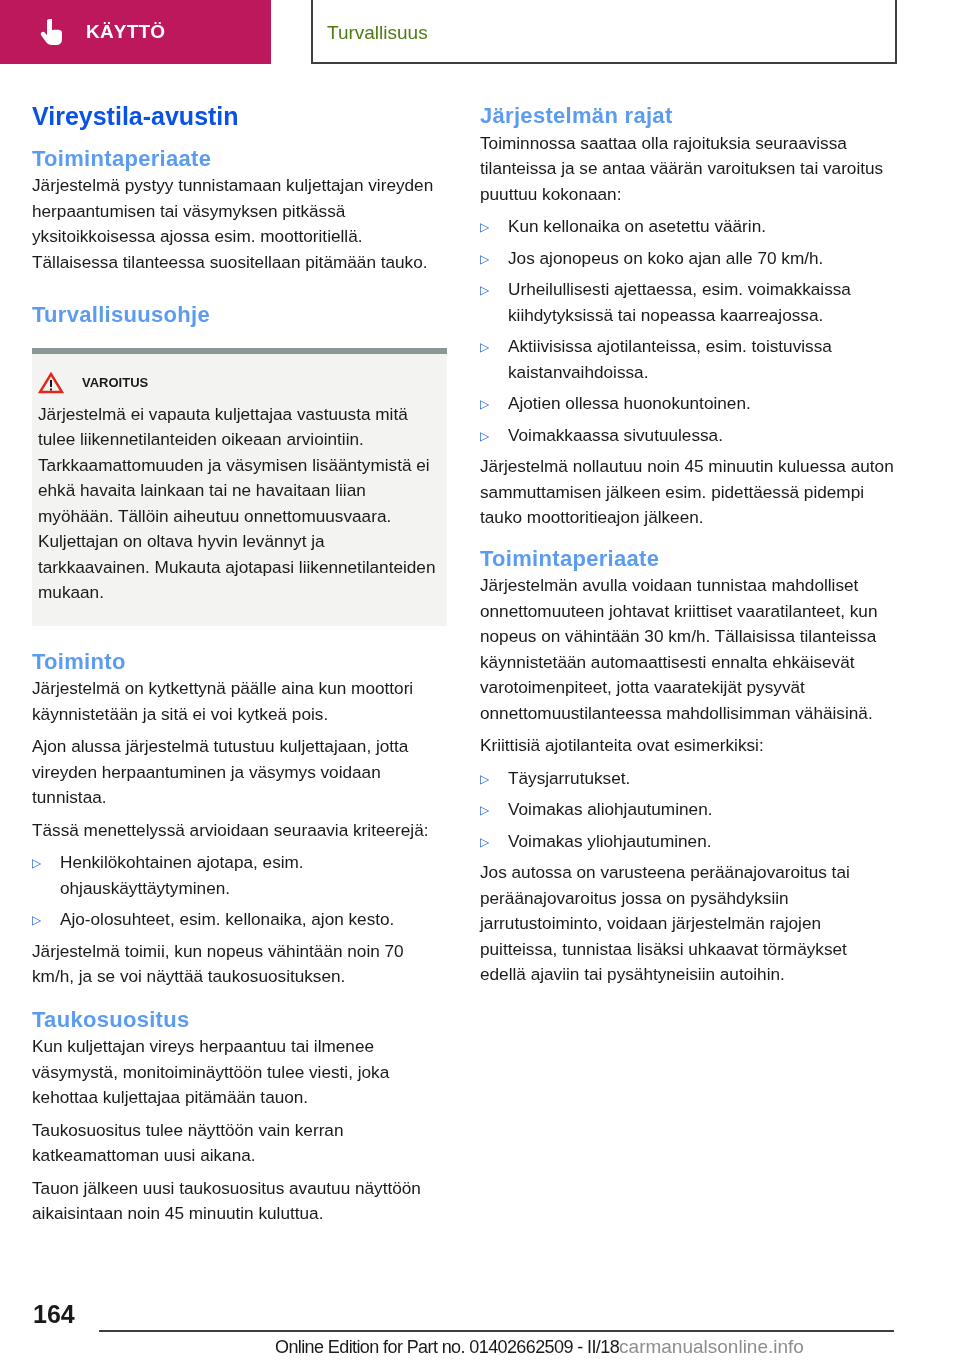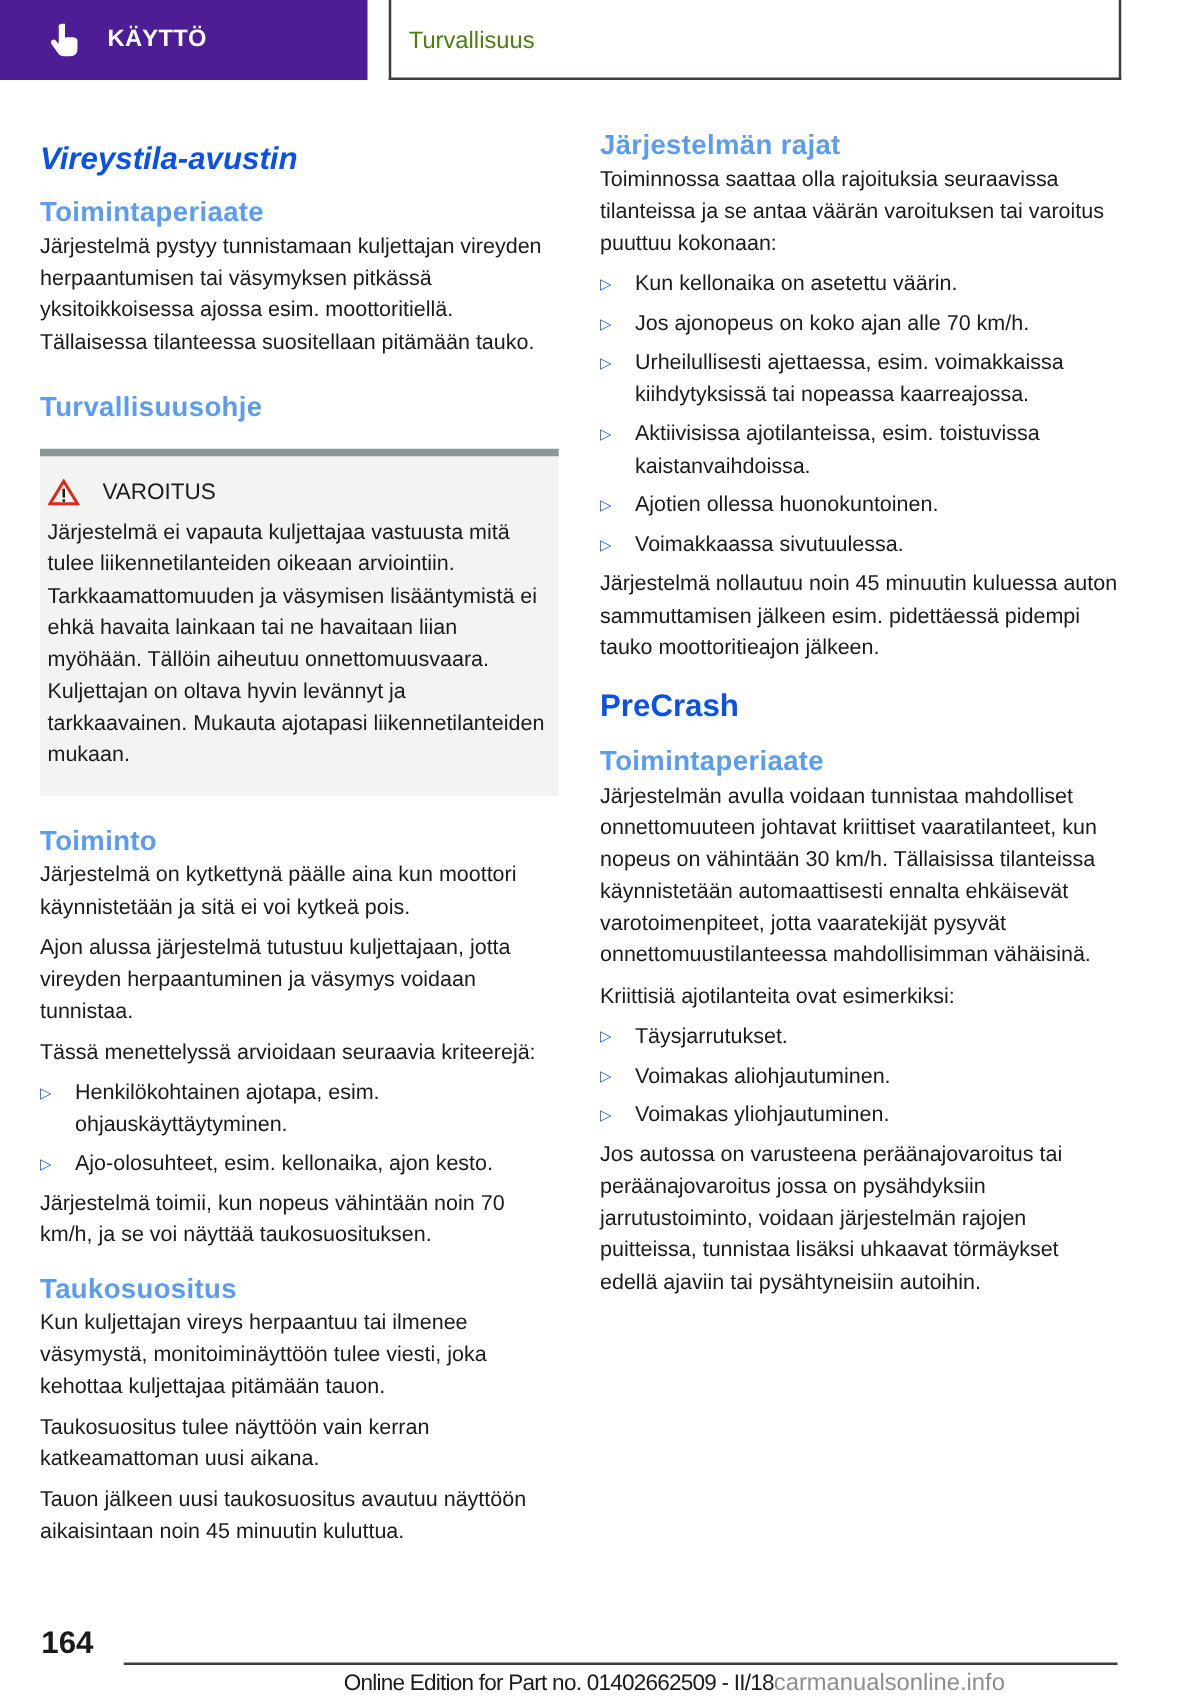--- a/index.html
+++ b/index.html
@@ -1,58 +1,58 @@
 <!DOCTYPE html>
 <html><head>
 <meta charset="utf-8">
 <style>
   html, body { margin:0; padding:0; }
   body { width:960px; height:1362px; background:#ffffff; position:relative; overflow:hidden;
          font-family:"Liberation Sans", sans-serif; color:#1a1a1a; }
-  .hdr-tab { position:absolute; left:0; top:0; width:294px; height:64px; background:#4c1d95; color:#fff;
+  .hdr-tab { position:absolute; left:0; top:0; width:271px; height:64px; background:#be185d; color:#fff;
              display:flex; align-items:center; }
   .hdr-tab .hand { margin-left:40px; width:24px; height:28px; }
   .hdr-tab .lbl { margin-left:22px; font-weight:bold; font-size:19px; letter-spacing:0.2px; }
   .hdr-title { position:absolute; left:311px; top:-2px; width:582px; height:64px; border:2px solid #3b3f40;
                border-top:none; display:flex; align-items:center; }
   .hdr-title span { margin-left:14px; margin-top:6px; font-size:19px; color:#4d7c0f; }
   .col { position:absolute; top:96px; width:415px; }
   .col.left { left:32px; }
   .col.right { left:480px; }
   h1 { margin:0; color:#0a52e6; font-size:25px; font-weight:bold; line-height:1.3; }
   h2 { margin:0; color:#5b9cf0; font-size:22px; font-weight:bold; line-height:1.3; letter-spacing:0.3px; }
   p { margin:0 0 7px 0; font-size:17.2px; line-height:25.5px; }
   ul { list-style:none; margin:0 0 6px 0; padding:0; }
   li { position:relative; padding-left:28px; font-size:17.2px; line-height:25.5px; margin-bottom:6px; }
   li .bullet { position:absolute; left:0; top:1px; color:#1f5fe0; font-size:12px; }
   .warn { background:#f3f3f2; border-top:6px solid #8b9696; padding:18px 8px 20px 0; margin:18px 0 22px 0; }
   .warn-head { display:flex; align-items:center; margin-bottom:8px; }
   .warn-head svg { margin-right:18px; }
-  .warn-head span { font-weight:normal; font-size:18px; }
+  .warn-head span { font-weight:bold; font-size:13px; }
   .warn p { margin:0; }
   .footer-num { position:absolute; left:33px; top:1300px; font-size:25px; font-weight:bold; color:#1a1a1a; }
   .footer-line { position:absolute; left:99px; top:1330px; width:795px; height:2px; background:#3b3f40; }
   .footer-txt { position:absolute; left:275px; top:1336px; font-size:18px; color:#1a1a1a; letter-spacing:-0.6px; }
   .footer-wm { color:#8d8d8d; font-size:19px; letter-spacing:0; }
 </style>
 </head>
 <body>
 
 <div class="hdr-tab">
   <svg class="hand" viewBox="0 0 24 28">
     <path d="M9 1 h3 v11 h1 q2 -1 3 0 q2 -1 3 0 q3 0 3 3 v6 q0 6 -6 6 h-5 q-3 0 -5 -3 l-5 -7 q-1 -2 1 -3 q2 -1 3 1 l2 2 v-15 z" fill="#ffffff"></path>
   </svg>
   <span class="lbl">KÄYTTÖ</span>
 </div>
 <div class="hdr-title">
   <span>Turvallisuus</span>
 </div>
 
 <div class="col left">
-  <h1 style="margin-top:15px;font-style:italic;">Vireystila-avustin</h1>
+  <h1 style="margin-top:4px;">Vireystila-avustin</h1>
   <h2 style="margin-top:12px;">Toimintaperiaate</h2>
   <p>Järjestelmä pystyy tunnistamaan kuljettajan vireyden herpaantumisen tai väsymyksen pitkässä yksitoikkoisessa ajossa esim. moottoritiellä. Tällaisessa tilanteessa suositellaan pitämään tauko.</p>
   <h2 style="margin-top:26px;">Turvallisuusohje</h2>
 
   <div class="warn">
     <div class="warn-head" style="padding-left:6px;">
       <svg width="26" height="22" viewBox="0 0 26 22">
         <path d="M13 2 L24 20 H2 Z" fill="none" stroke="#e1261c" stroke-width="2.4" stroke-linejoin="miter"></path>
         <rect x="12" y="8" width="2" height="7" fill="#1a1a1a"></rect>
         <rect x="12" y="16.5" width="2" height="2" fill="#1a1a1a"></rect>
@@ -84,21 +84,20 @@
   <ul>
     <li><span class="bullet">▷</span><span>Kun kellonaika on asetettu väärin.</span></li>
     <li><span class="bullet">▷</span><span>Jos ajonopeus on koko ajan alle 70 km/h.</span></li>
     <li><span class="bullet">▷</span><span>Urheilullisesti ajettaessa, esim. voimakkaissa kiihdytyksissä tai nopeassa kaarreajossa.</span></li>
     <li><span class="bullet">▷</span><span>Aktiivisissa ajotilanteissa, esim. toistuvissa kaistanvaihdoissa.</span></li>
     <li><span class="bullet">▷</span><span>Ajotien ollessa huonokuntoinen.</span></li>
     <li><span class="bullet">▷</span><span>Voimakkaassa sivutuulessa.</span></li>
   </ul>
   <p>Järjestelmä nollautuu noin 45 minuutin kuluessa auton sammuttamisen jälkeen esim. pidettäessä pidempi tauko moottoritieajon jälkeen.</p>
 
-  <h1 style="margin-top:18px;">PreCrash</h1>
   <h2 style="margin-top:14px;">Toimintaperiaate</h2>
   <p>Järjestelmän avulla voidaan tunnistaa mahdolliset onnettomuuteen johtavat kriittiset vaaratilanteet, kun nopeus on vähintään 30 km/h. Tällaisissa tilanteissa käynnistetään automaattisesti ennalta ehkäisevät varotoimenpiteet, jotta vaaratekijät pysyvät onnettomuustilanteessa mahdollisimman vähäisinä.</p>
   <p>Kriittisiä ajotilanteita ovat esimerkiksi:</p>
   <ul>
     <li><span class="bullet">▷</span><span>Täysjarrutukset.</span></li>
     <li><span class="bullet">▷</span><span>Voimakas aliohjautuminen.</span></li>
     <li><span class="bullet">▷</span><span>Voimakas yliohjautuminen.</span></li>
   </ul>
   <p>Jos autossa on varusteena peräänajovaroitus tai peräänajovaroitus jossa on pysähdyksiin jarrutustoiminto, voidaan järjestelmän rajojen puitteissa, tunnistaa lisäksi uhkaavat törmäykset edellä ajaviin tai pysähtyneisiin autoihin.</p>
 </div>

